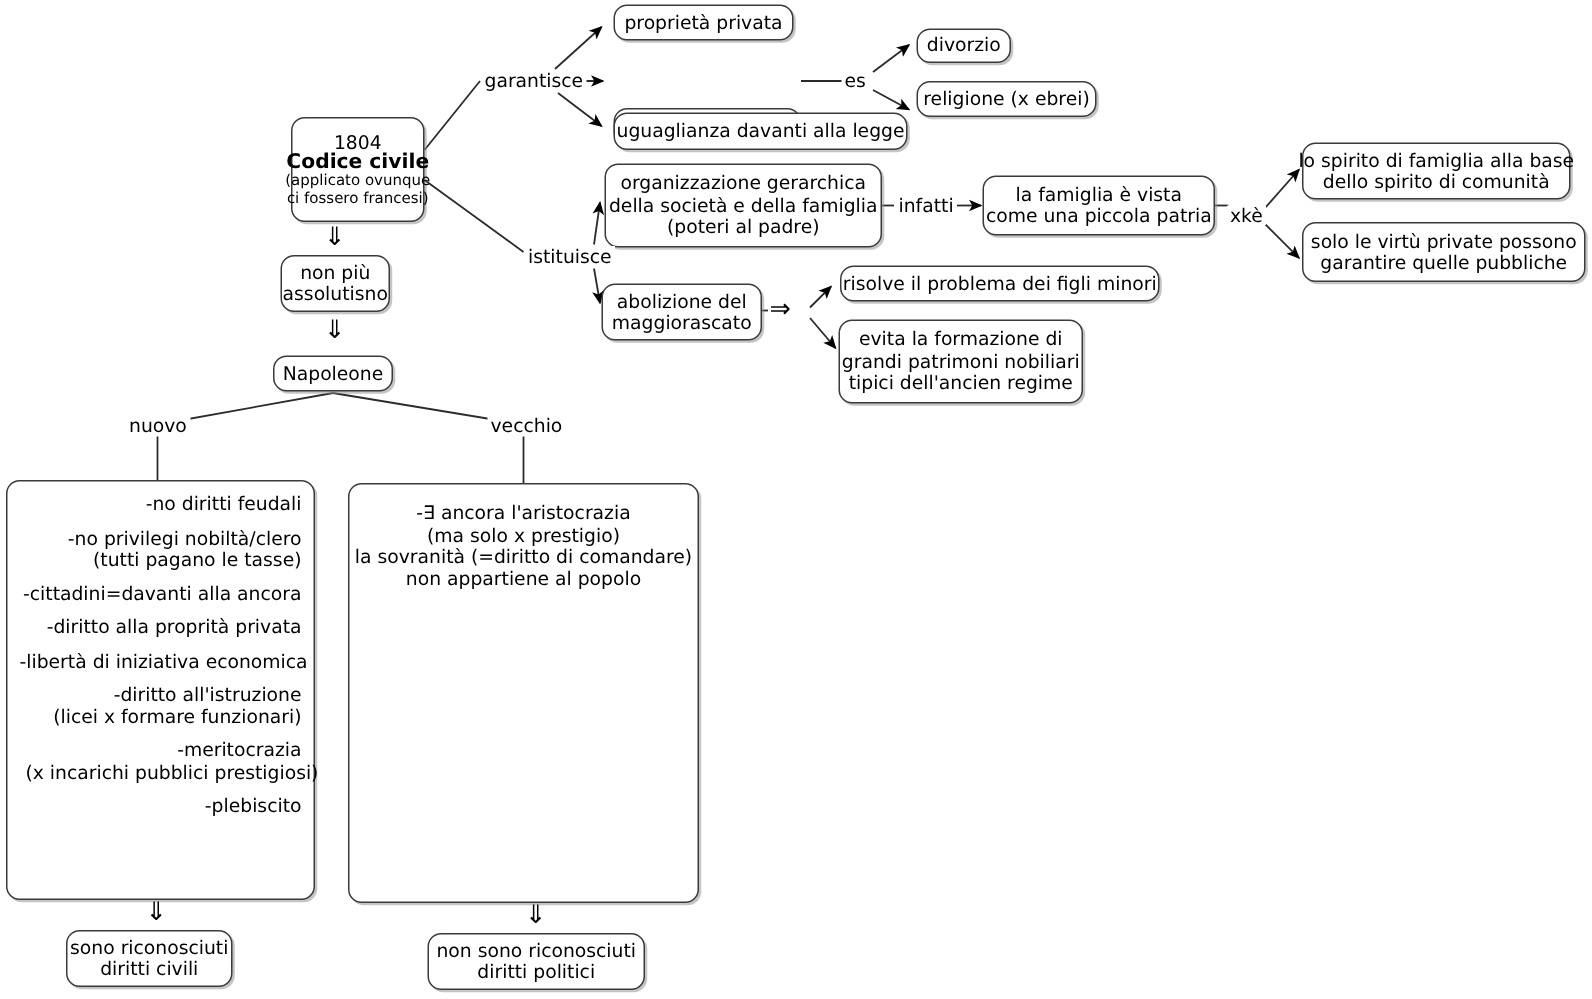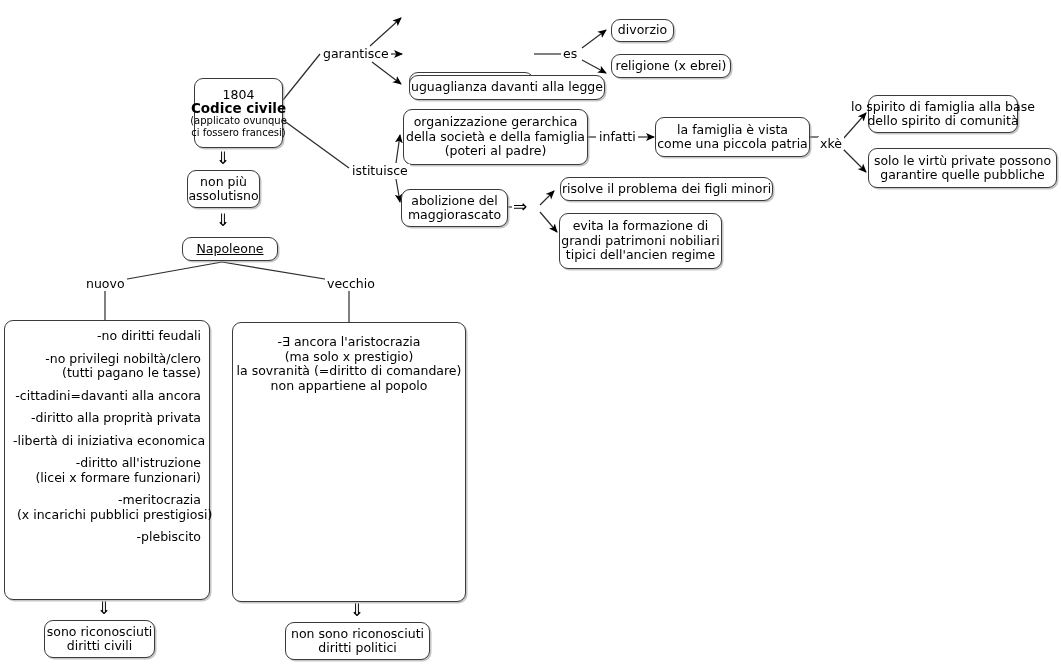--- a/index.html
+++ b/index.html
@@ -137,26 +137,29 @@
 
   <span class="glyph" style="left:216px; top:150px;">⇓</span>
 
   <div class="node" style="left:187px; top:170px; width:73px; height:38px;">
     <span>non più
 assolutisno</span>
   </div>
 
   <span class="glyph" style="left:216px; top:212px;">⇓</span>
 
-  <div class="node" style="left:182px; top:237px; width:96px; height:24px;text-decoration:underline;">
+  <div class="node" style="left:182px; top:237px; width:80px; height:24px;">
     <span>Napoleone</span>
   </div>
 
   <span class="linklabel" style="left:321px; top:47px;">garantisce</span>
 
+  <div class="node" style="left:409px; top:3px; width:120px; height:24px;">
+    <span>proprietà privata</span>
+  </div>
 
   <div class="node" style="left:409px; top:40px; width:125px; height:25px;margin-top:32px;">
     <span>libertà individuale</span>
   </div>
 
   <div class="node" style="left:409px; top:75px; width:196px; height:25px;">
     <span>uguaglianza davanti alla legge</span>
   </div>
 
   <span class="linklabel" style="left:561px; top:47px;">es</span>
@@ -184,21 +187,21 @@
 
   <span class="linklabel" style="left:597px; top:130px;">infatti</span>
 
   <div class="node" style="left:655px; top:117px; width:155px; height:40px;">
     <span>la famiglia è vista
 come una piccola patria</span>
   </div>
 
   <span class="linklabel" style="left:818px; top:137px;">xkè</span>
 
-  <div class="node" style="left:868px; top:95px; width:150px; height:38px;">
+  <div class="node" style="left:868px; top:95px; width:179px; height:38px;">
     <span>lo spirito di famiglia alla base
 dello spirito di comunità</span>
   </div>
 
   <div class="node" style="left:868px; top:148px; width:189px; height:40px;">
     <span>solo le virtù private possono
 garantire quelle pubbliche</span>
   </div>
 
   <span class="glyph" style="left:513px; top:198px;">⇒</span>

